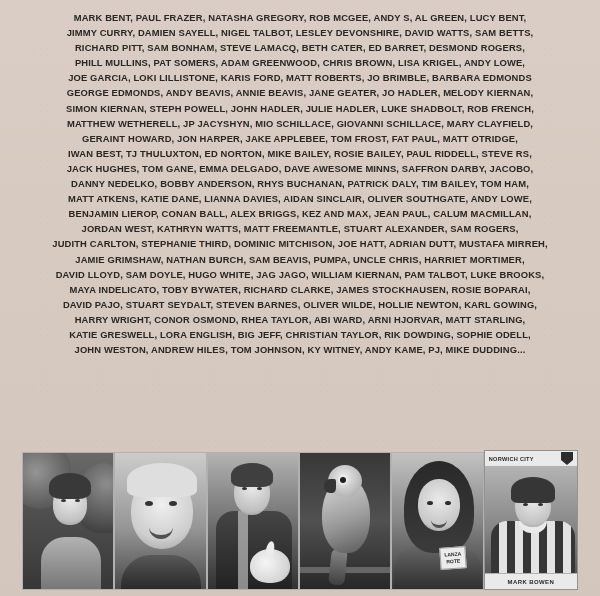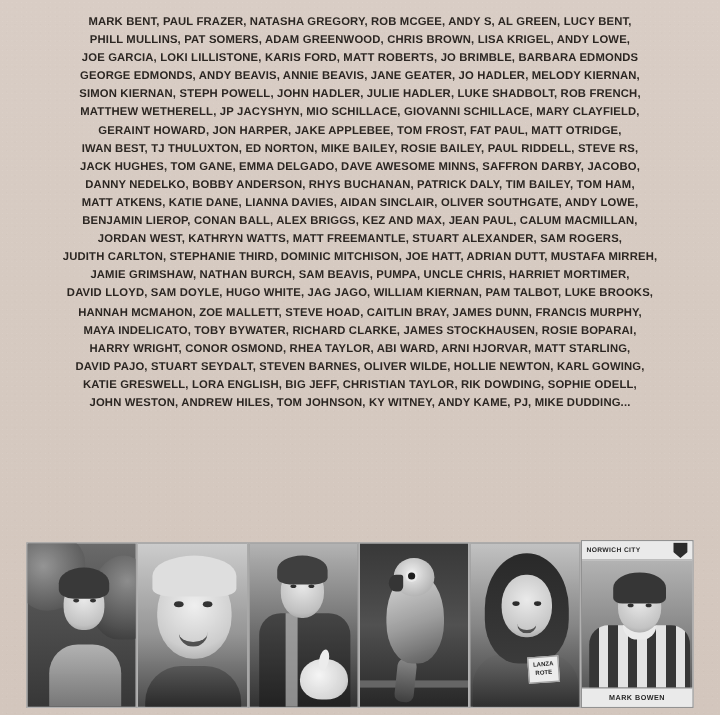--- a/index.html
+++ b/index.html
@@ -306,39 +306,40 @@
   }
 </style>
 </head>
 <body>
 
 <div class="page">
   <div class="grain"></div>
 
   <div class="credits">
     <div class="line">MARK BENT, PAUL FRAZER, NATASHA GREGORY, ROB MCGEE, ANDY S, AL GREEN, LUCY BENT,</div>
+    <div class="line">JIMMY CURRY, DAMIEN SAYELL, NIGEL TALBOT, LESLEY DEVONSHIRE, DAVID WATTS, SAM BETTS,</div>
+    <div class="line">RICHARD PITT, SAM BONHAM, STEVE LAMACQ, BETH CATER, ED BARRET, DESMOND ROGERS,</div>
     <div class="line">PHILL MULLINS, PAT SOMERS, ADAM GREENWOOD, CHRIS BROWN, LISA KRIGEL, ANDY LOWE,</div>
     <div class="line">JOE GARCIA, LOKI LILLISTONE, KARIS FORD, MATT ROBERTS, JO BRIMBLE, BARBARA EDMONDS</div>
     <div class="line">GEORGE EDMONDS, ANDY BEAVIS, ANNIE BEAVIS, JANE GEATER, JO HADLER, MELODY KIERNAN,</div>
     <div class="line">SIMON KIERNAN, STEPH POWELL, JOHN HADLER, JULIE HADLER, LUKE SHADBOLT, ROB FRENCH,</div>
     <div class="line">MATTHEW WETHERELL, JP JACYSHYN, MIO SCHILLACE, GIOVANNI SCHILLACE, MARY CLAYFIELD,</div>
     <div class="line">GERAINT HOWARD, JON HARPER, JAKE APPLEBEE, TOM FROST, FAT PAUL, MATT OTRIDGE,</div>
     <div class="line">IWAN BEST, TJ THULUXTON, ED NORTON, MIKE BAILEY, ROSIE BAILEY, PAUL RIDDELL, STEVE RS,</div>
     <div class="line">JACK HUGHES, TOM GANE, EMMA DELGADO, DAVE AWESOME MINNS, SAFFRON DARBY, JACOBO,</div>
     <div class="line">DANNY NEDELKO, BOBBY ANDERSON, RHYS BUCHANAN, PATRICK DALY, TIM BAILEY, TOM HAM,</div>
     <div class="line">MATT ATKENS, KATIE DANE, LIANNA DAVIES, AIDAN SINCLAIR, OLIVER SOUTHGATE, ANDY LOWE,</div>
     <div class="line">BENJAMIN LIEROP, CONAN BALL, ALEX BRIGGS, KEZ AND MAX, JEAN PAUL, CALUM MACMILLAN,</div>
     <div class="line">JORDAN WEST, KATHRYN WATTS, MATT FREEMANTLE, STUART ALEXANDER, SAM ROGERS,</div>
     <div class="line">JUDITH CARLTON, STEPHANIE THIRD, DOMINIC MITCHISON, JOE HATT, ADRIAN DUTT, MUSTAFA MIRREH,</div>
     <div class="line">JAMIE GRIMSHAW, NATHAN BURCH, SAM BEAVIS, PUMPA, UNCLE CHRIS, HARRIET MORTIMER,</div>
     <div class="line">DAVID LLOYD, SAM DOYLE, HUGO WHITE, JAG JAGO, WILLIAM KIERNAN, PAM TALBOT, LUKE BROOKS,</div>
-    <div class="line">HANNAH MCMAHON, ZOE MALLETT, STEVE HOAD, CAITLIN BRAY, JAMES DUNN, FRANCIS MURPHY,</div>
     <div class="line">MAYA INDELICATO, TOBY BYWATER, RICHARD CLARKE, JAMES STOCKHAUSEN, ROSIE BOPARAI,</div>
+    <div class="line">DAVID PAJO, STUART SEYDALT, STEVEN BARNES, OLIVER WILDE, HOLLIE NEWTON, KARL GOWING,</div>
     <div class="line">HARRY WRIGHT, CONOR OSMOND, RHEA TAYLOR, ABI WARD, ARNI HJORVAR, MATT STARLING,</div>
-    <div class="line">DAVID PAJO, STUART SEYDALT, STEVEN BARNES, OLIVER WILDE, HOLLIE NEWTON, KARL GOWING,</div>
     <div class="line">KATIE GRESWELL, LORA ENGLISH, BIG JEFF, CHRISTIAN TAYLOR, RIK DOWDING, SOPHIE ODELL,</div>
     <div class="line">JOHN WESTON, ANDREW HILES, TOM JOHNSON, KY WITNEY, ANDY KAME, PJ, MIKE DUDDING...</div>
   </div>
 
   <div class="photo-strip">
 
     <div class="photo p1">
       <div class="sky"></div>
       <div class="leaf-a"></div>
       <div class="leaf-b"></div>

